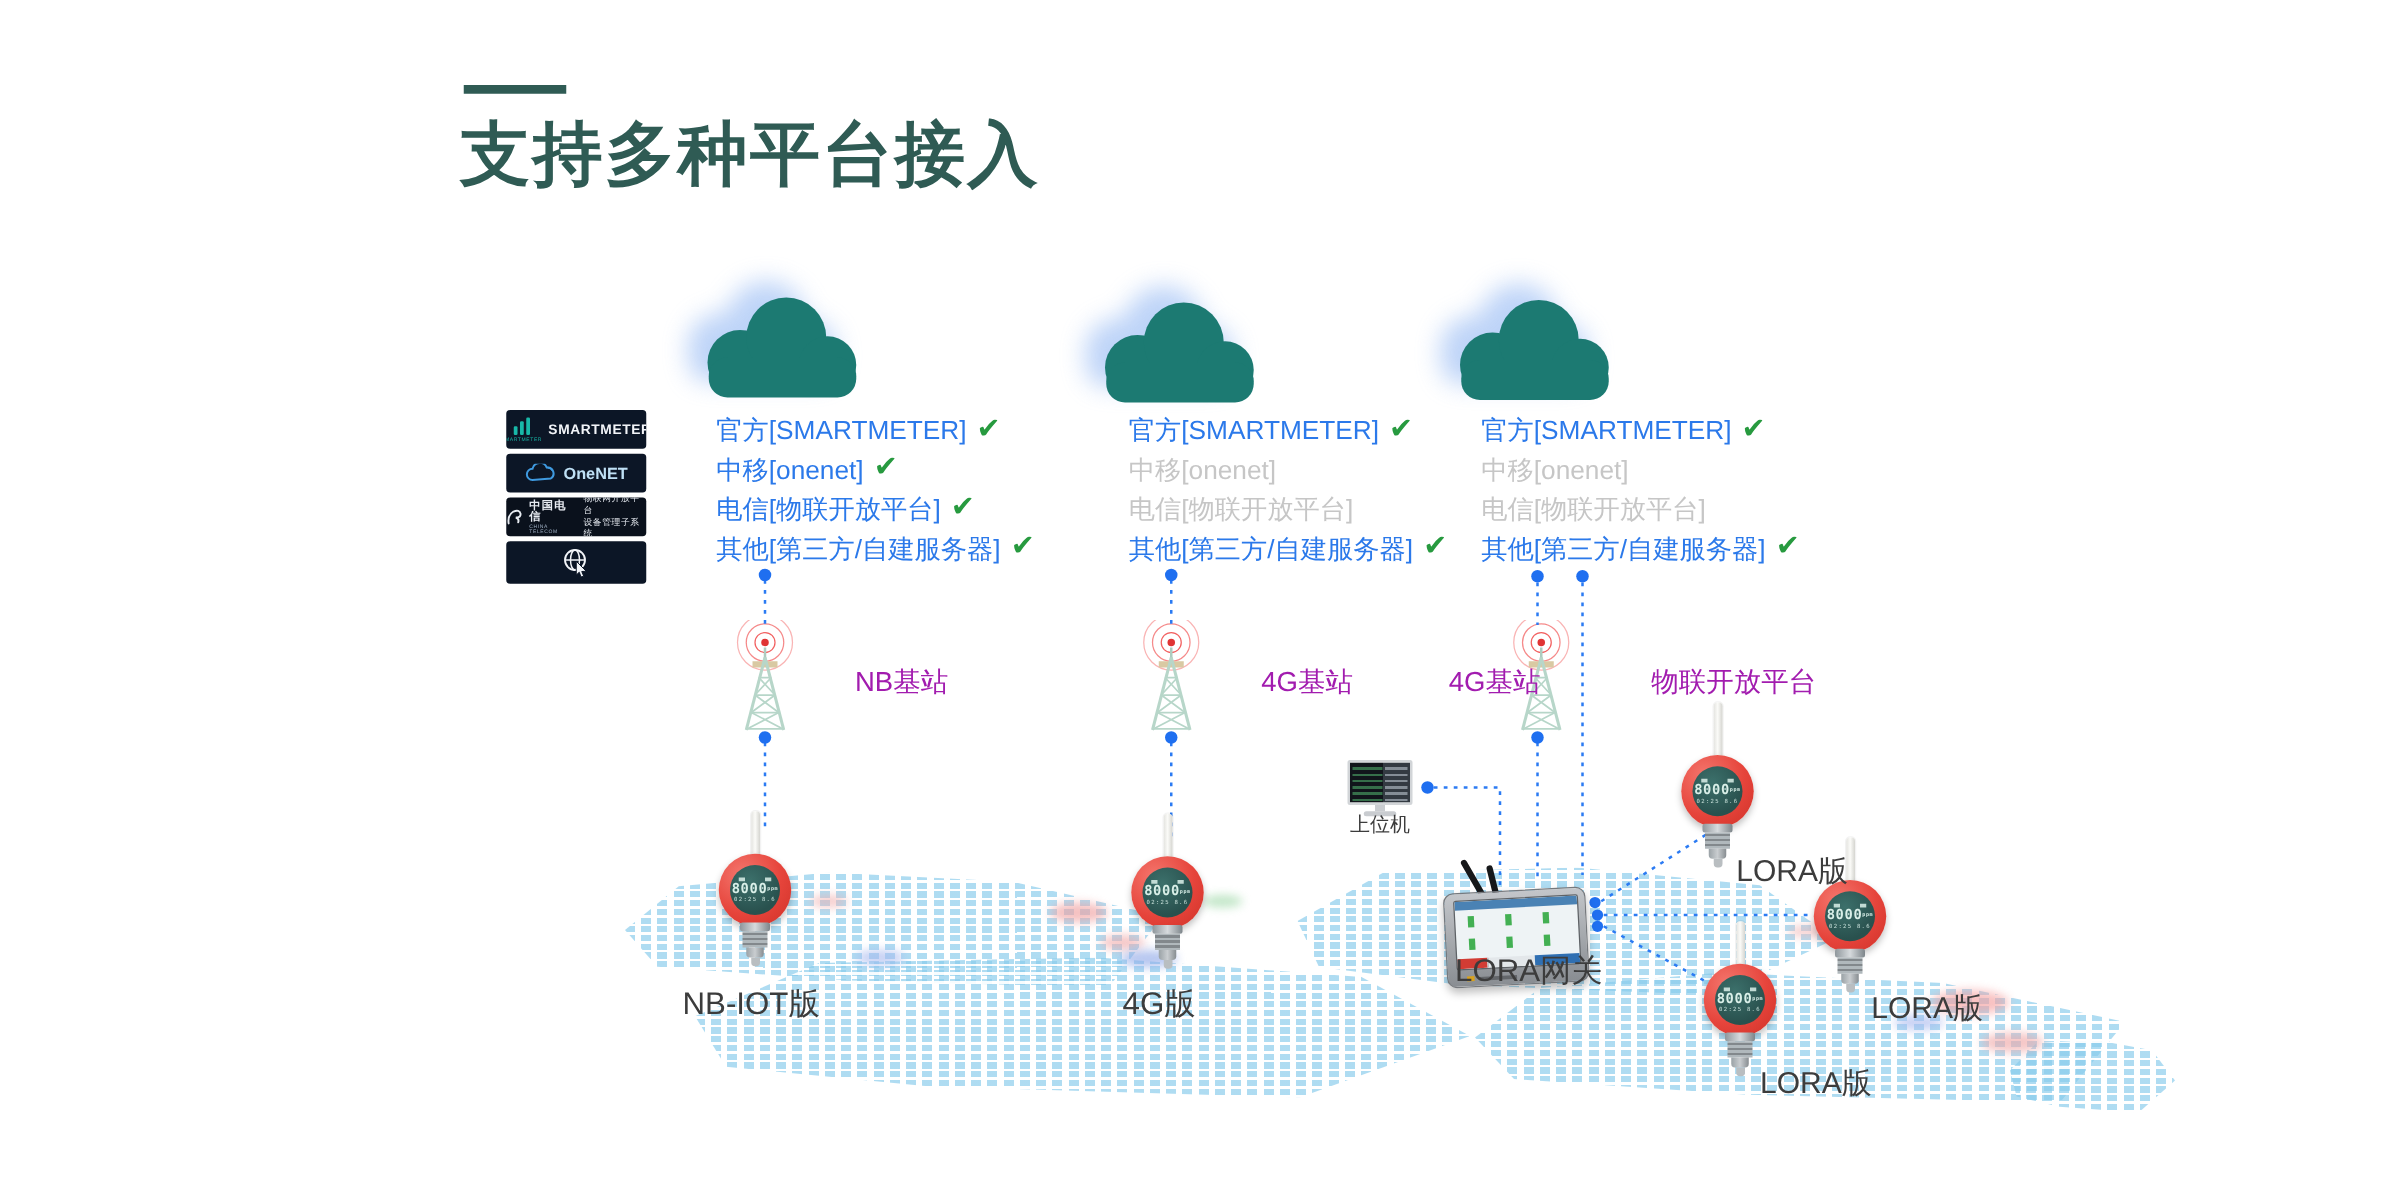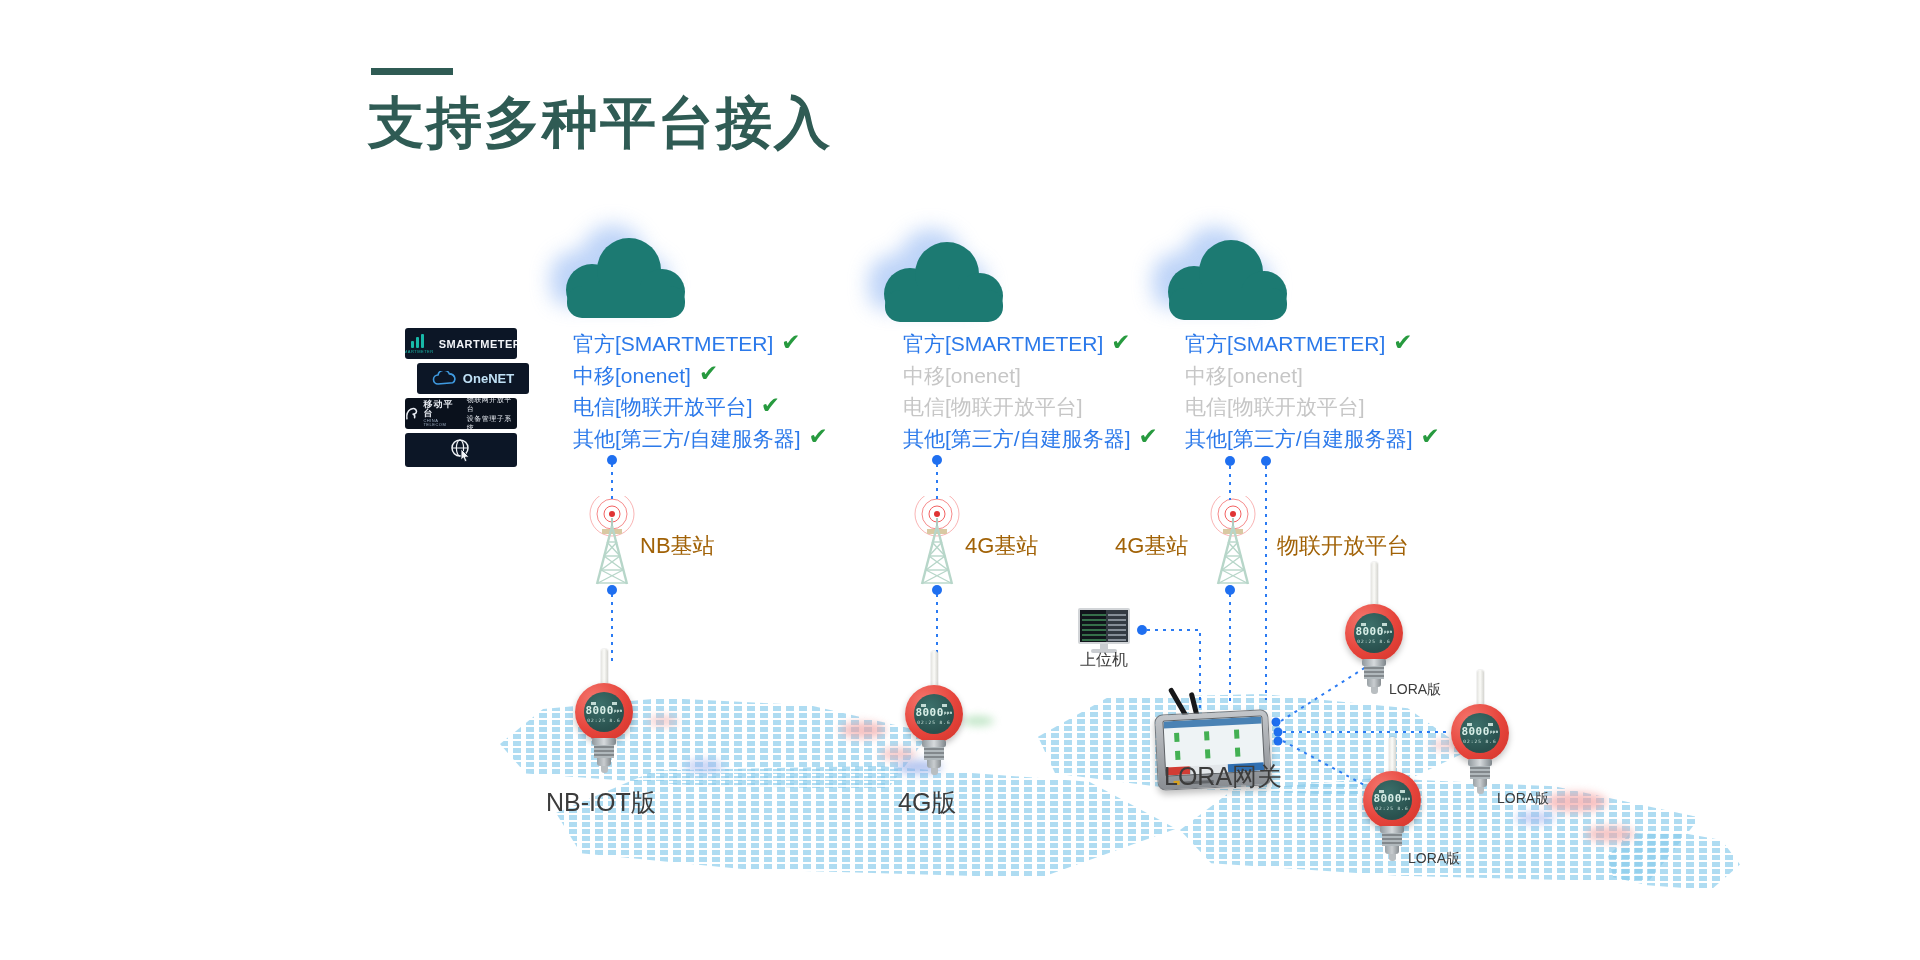--- a/index.html
+++ b/index.html
@@ -32,21 +32,21 @@
   .b3-right span { font-size:7px; color:#e8ecf2; letter-spacing:0.5px; }
 
   
   .pcol { position:absolute; top:332px; display:flex; flex-direction:column; gap:7.5px;margin-left:40px; }
   .prow { display:flex; align-items:center; gap:8px; height:24px; font-size:21px; color:#2b79ea; white-space:nowrap; }
   .prow.dim { color:#c6c6c6; }
   .check { color:#279a3f; font-size:23px; font-weight:bold; transform:translateY(-2px); }
 
   
   .tower { position:absolute; }
-  .st-label { position:absolute; font-size:22px; color:#a16207; white-space:nowrap; }
+  .st-label { position:absolute; font-size:22px; color:#a21caf; white-space:nowrap;margin-left:44px; }
 
   
   .wires { position:absolute; left:0; top:0; z-index:5; pointer-events:none; }
 
   
   .patch { position:absolute; z-index:1; opacity:0.9;
     background-image:
       repeating-linear-gradient(0deg,#ffffff 0 2px, rgba(255,255,255,0) 2px 7px),
       repeating-linear-gradient(90deg, rgba(136,203,236,0.75) 0 8px, rgba(255,255,255,0) 8px 13px);
   }
@@ -69,21 +69,21 @@
   .s-val { font-size:11px; font-weight:bold; line-height:10px; letter-spacing:0.5px; }
   .s-unit { font-size:4px; vertical-align:top; }
   .s-sub { font-size:4.5px; letter-spacing:1px; margin-top:2px; opacity:0.9; }
   .s-probe { display:flex; flex-direction:column; align-items:center; margin-top:-3px; }
   .p1 { width:24px; height:7px; background:linear-gradient(90deg,#8f979c,#d6dadd,#7d858a); border-radius:2px; }
   .p2 { width:20px; height:13px; background:repeating-linear-gradient(0deg,#b0b8bc 0 2px,#82888c 2px 4px); }
   .p3 { width:14px; height:8px; background:linear-gradient(90deg,#9aa2a6,#c9cdd0,#878d91); border-radius:0 0 3px 3px; }
   .p4 { width:7px; height:7px; background:#b9bec1; border-radius:0 0 3px 3px; }
 
   .dev-label { position:absolute; font-size:25px; color:#3c3c3c; white-space:nowrap; z-index:7; }
-  .dev-label.small { font-size:14px; }
+  .dev-label.small { font-size:24px; }
 
   
   .monitor { position:absolute; left:1078px; top:608px; width:52px; z-index:6; display:flex; flex-direction:column; align-items:center; }
   .mon-screen { width:52px; height:36px; border:2px solid #d2d5d8; border-radius:2px; background:
       linear-gradient(90deg,#11151b 0 55%, #333a42 55%); position:relative; overflow:hidden; }
   .mon-screen::before { content:""; position:absolute; left:2px; top:3px; width:24px; height:28px;
       background:repeating-linear-gradient(0deg, rgba(90,200,120,0.5) 0 2px, rgba(20,26,32,0) 2px 5px); }
   .mon-screen::after { content:""; position:absolute; right:2px; top:3px; width:18px; height:28px;
       background:repeating-linear-gradient(0deg, rgba(200,210,220,0.55) 0 2px, rgba(60,70,80,0) 2px 5px); }
   .mon-neck { width:8px; height:5px; background:#c9ccd0; }
@@ -199,33 +199,33 @@
     <span class="bcol">
       <span class="bars">
           <i style="height:7px;"></i>
           <i style="height:11px;"></i>
           <i style="height:14px;"></i>
         </span>
       <span class="tiny">SMARTMETER</span>
     </span>
     <span class="b1-text">SMARTMETER</span>
   </div>
-  <div class="badge" style="top:363px;margin-left:12px;">
+  <div class="badge" style="top:363px;">
     <svg width="26" height="16" viewBox="0 0 26 16">
         <path d="M6 13 a4.5 4.5 0 0 1 0-9 a6 6 0 0 1 11.4-1 a4.8 4.8 0 0 1 3.2 8.8 z" fill="none" stroke="#3f9ae0" stroke-width="1.6"></path>
         <path d="M18 3 q3 0 4 2.5" fill="none" stroke="#3f9ae0" stroke-width="1.4"></path>
       </svg>
     <span class="b2-text">OneNET</span>
   </div>
   <div class="badge" style="top:398px;background:#0a111c;">
     <svg width="14" height="16" viewBox="0 0 14 16">
         <path d="M2 13 Q1 6 6 3 Q11 1 12 5 Q12 8 8 8 Q11 9 10 12" fill="none" stroke="#e8ecf2" stroke-width="1.6" stroke-linecap="round"></path>
       </svg>
     <span class="b3-left">
-      <span class="b3-brand">移动平台</span>
+      <span class="b3-brand">中国电信</span>
       <span class="b3-cap">CHINA TELECOM</span>
     </span>
     <span class="b3-right">
       <span>物联网开放平台</span>
       <span>设备管理子系统</span>
     </span>
   </div>
   <div class="badge" style="top:433px;height:34px;">
     <svg width="22" height="24" viewBox="0 0 22 24">
       <circle cx="10" cy="10" r="8" fill="none" stroke="#f2f4f8" stroke-width="1.5"></circle>

